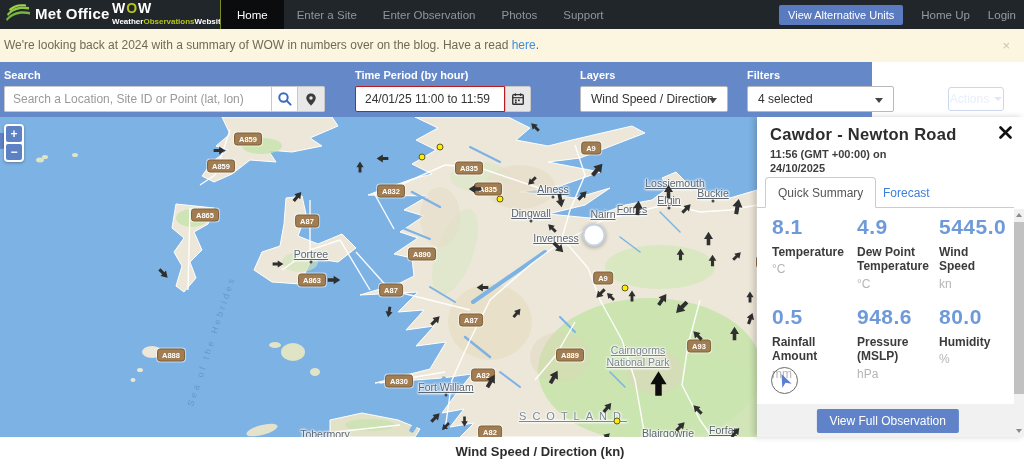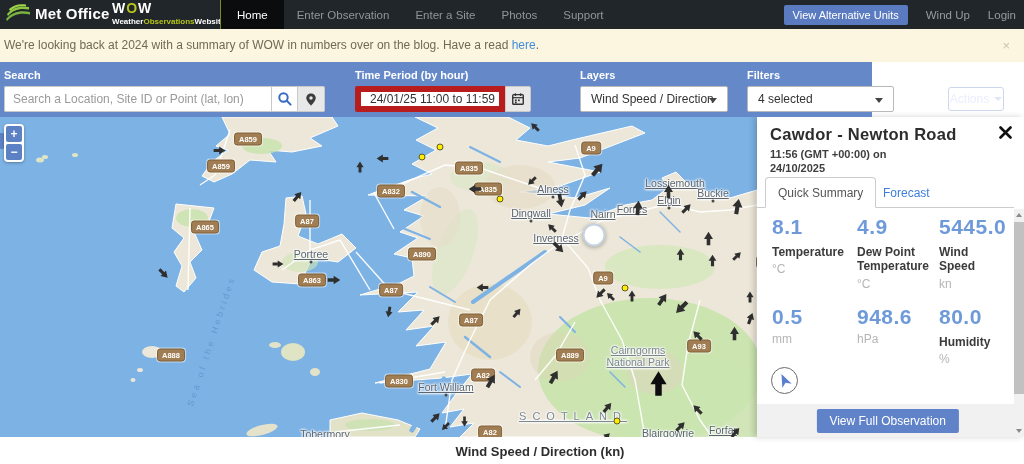--- a/index.html
+++ b/index.html
@@ -28,21 +28,21 @@
   
   .toolbar{position:absolute;top:62px;left:0;width:872px;height:55px;background:#6588c9;z-index:28;}
   .tb-label{position:absolute;top:7px;font-size:11px;font-weight:bold;color:#fff;}
   .tb-ctl{position:absolute;top:24px;height:26px;box-sizing:border-box;}
   .search-input{left:4px;width:267px;background:#fff;border:1px solid #c9c9c9;border-right:none;border-radius:2px 0 0 2px;}
   .search-input input{width:100%;height:100%;border:none;outline:none;background:transparent;font-size:12px;padding:0 8px;box-sizing:border-box;color:#333;font-family:"Liberation Sans",sans-serif;}
   .search-input input::placeholder{color:#9a9a9a;}
   .icon-btn{width:27px;display:flex;align-items:center;justify-content:center;border:1px solid #c9c9c9;cursor:pointer;}
   .search-btn{left:271px;background:#fff;}
   .geo-btn{left:298px;background:#e8e8e8;border-radius:0 2px 2px 0;border-left:none;}
-  .time-input{left:355px;width:150px;background:#fff;border:6px solid #b91c1c;border-radius:2px 0 0 2px;
+  .time-input{left:355px;width:150px;background:#fff;border:1px solid #b91c1c;border-radius:2px 0 0 2px;
               font-size:12px;color:#333;display:flex;align-items:center;padding-left:9px;}
   .cal-btn{left:505px;width:26px;background:#e8e8e8;border-radius:0 2px 2px 0;}
   .select{background:#fff;border:1px solid #b9b9b9;border-radius:2px;font-size:12px;color:#333;
           display:flex;align-items:center;padding-left:10px;cursor:pointer;}
   .layers-select{left:580px;width:148px;}
   .filters-select{left:747px;width:147px;}
   .caret{position:absolute;right:10px;top:11px;width:0;height:0;border-left:4.5px solid transparent;border-right:4.5px solid transparent;border-top:5px solid #444;}
   .actions-btn{left:948px;width:56px;top:25px;height:24px;border:1px solid #ccd6ec;border-radius:3px;color:#e8eefb;
                font-size:12px;display:flex;align-items:center;justify-content:center;gap:5px;cursor:pointer;}
   .actions-caret{width:0;height:0;border-left:4px solid transparent;border-right:4px solid transparent;border-top:4.5px solid #dfe7f7;}
@@ -105,28 +105,28 @@
     </svg>
     <span class="brand">Met Office</span>
   </div>
   <div class="wow-block">
     <div class="wow-line1"><span>W</span><span class="wow-green">O</span><span>W</span></div>
     <div class="wow-line2"><span>Weather</span><span class="wow-green">Observations</span><span>Website</span></div>
   </div>
   <div class="nav-sep"></div>
   <div class="nav-items">
     <div class="nav-item active">Home</div>
+    <div class="nav-item">Enter a Site</div>
     <div class="nav-item">Enter Observation</div>
-    <div class="nav-item">Enter a Site</div>
     <div class="nav-item">Photos</div>
     <div class="nav-item">Support</div>
   </div>
   <div class="nav-right">
     <span class="alt-units-btn">View Alternative Units</span>
-    <span class="nav-link">Wind Up</span>
+    <span class="nav-link">Home Up</span>
     <span class="nav-link">Login</span>
   </div>
 </div>
 
 <div class="banner">
   <div class="banner-text"><span>We're looking back at 2024 with a summary of WOW in numbers over on the blog. Have a read</span> <span class="banner-link">here</span><span>.</span></div>
   <div class="banner-close">×</div>
 </div>
 
 <div class="toolbar">
@@ -275,21 +275,21 @@
       <div class="place" style="left: 446px; top: 270px;">Fort William</div>
       <div class="place-marker" style="left: 446px; top: 278px;"></div>
       <div class="place" style="left: 668px; top: 316px;">Blairgowrie</div>
       <div class="place" style="left: 723px; top: 313px;">Forfar</div>
       <div class="place" style="left: 325px; top: 317px;">Tobermory</div>
       <div class="place park" style="left: 638px; top: 233px;">Cairngorms</div>
       <div class="place park" style="left: 638px; top: 245px;">National Park</div>
       <div class="place spread" style="left: 573px; top: 299px;">SCOTLAND</div>
       <div class="badge" style="left: 232px; top: 22px;">A859</div>
       <div class="badge" style="left: 205px; top: 49px;">A859</div>
-      <div class="badge" style="left: 189px; top: 110px;">A865</div>
+      <div class="badge" style="left: 189px; top: 98px;">A865</div>
       <div class="badge" style="left: 291px; top: 104px;">A87</div>
       <div class="badge" style="left: 375px; top: 74px;">A832</div>
       <div class="badge" style="left: 406px; top: 137px;">A890</div>
       <div class="badge" style="left: 296px; top: 163px;">A863</div>
       <div class="badge" style="left: 375px; top: 173px;">A87</div>
       <div class="badge" style="left: 383px; top: 264px;">A830</div>
       <div class="badge" style="left: 155px; top: 238px;">A888</div>
       <div class="badge" style="left: 453px; top: 51px;">A835</div>
       <div class="badge" style="left: 472px; top: 72px;">A835</div>
       <div class="badge" style="left: 575px; top: 31px;">A9</div>
@@ -568,24 +568,26 @@
         <div class="m-label">Dew Point Temperature</div>
         <div class="m-unit">°C</div>
       </div>
       <div class="metric">
         <div class="m-val">5445.0</div>
         <div class="m-label">Wind Speed</div>
         <div class="m-unit">kn</div>
       </div>
       <div class="metric">
         <div class="m-val">0.5</div>
+        <div class="m-label">Rainfall Amount</div>
         <div class="m-unit">mm</div>
       </div>
       <div class="metric">
         <div class="m-val">948.6</div>
+        <div class="m-label">Pressure (MSLP)</div>
         <div class="m-unit">hPa</div>
       </div>
       <div class="metric">
         <div class="m-val">80.0</div>
         <div class="m-label">Humidity</div>
         <div class="m-unit">%</div>
       </div>
     </div>
   <div class="wind-dir">
     <svg width="19" height="19" viewBox="0 0 24 24" style="transform:rotate(-25deg);">

